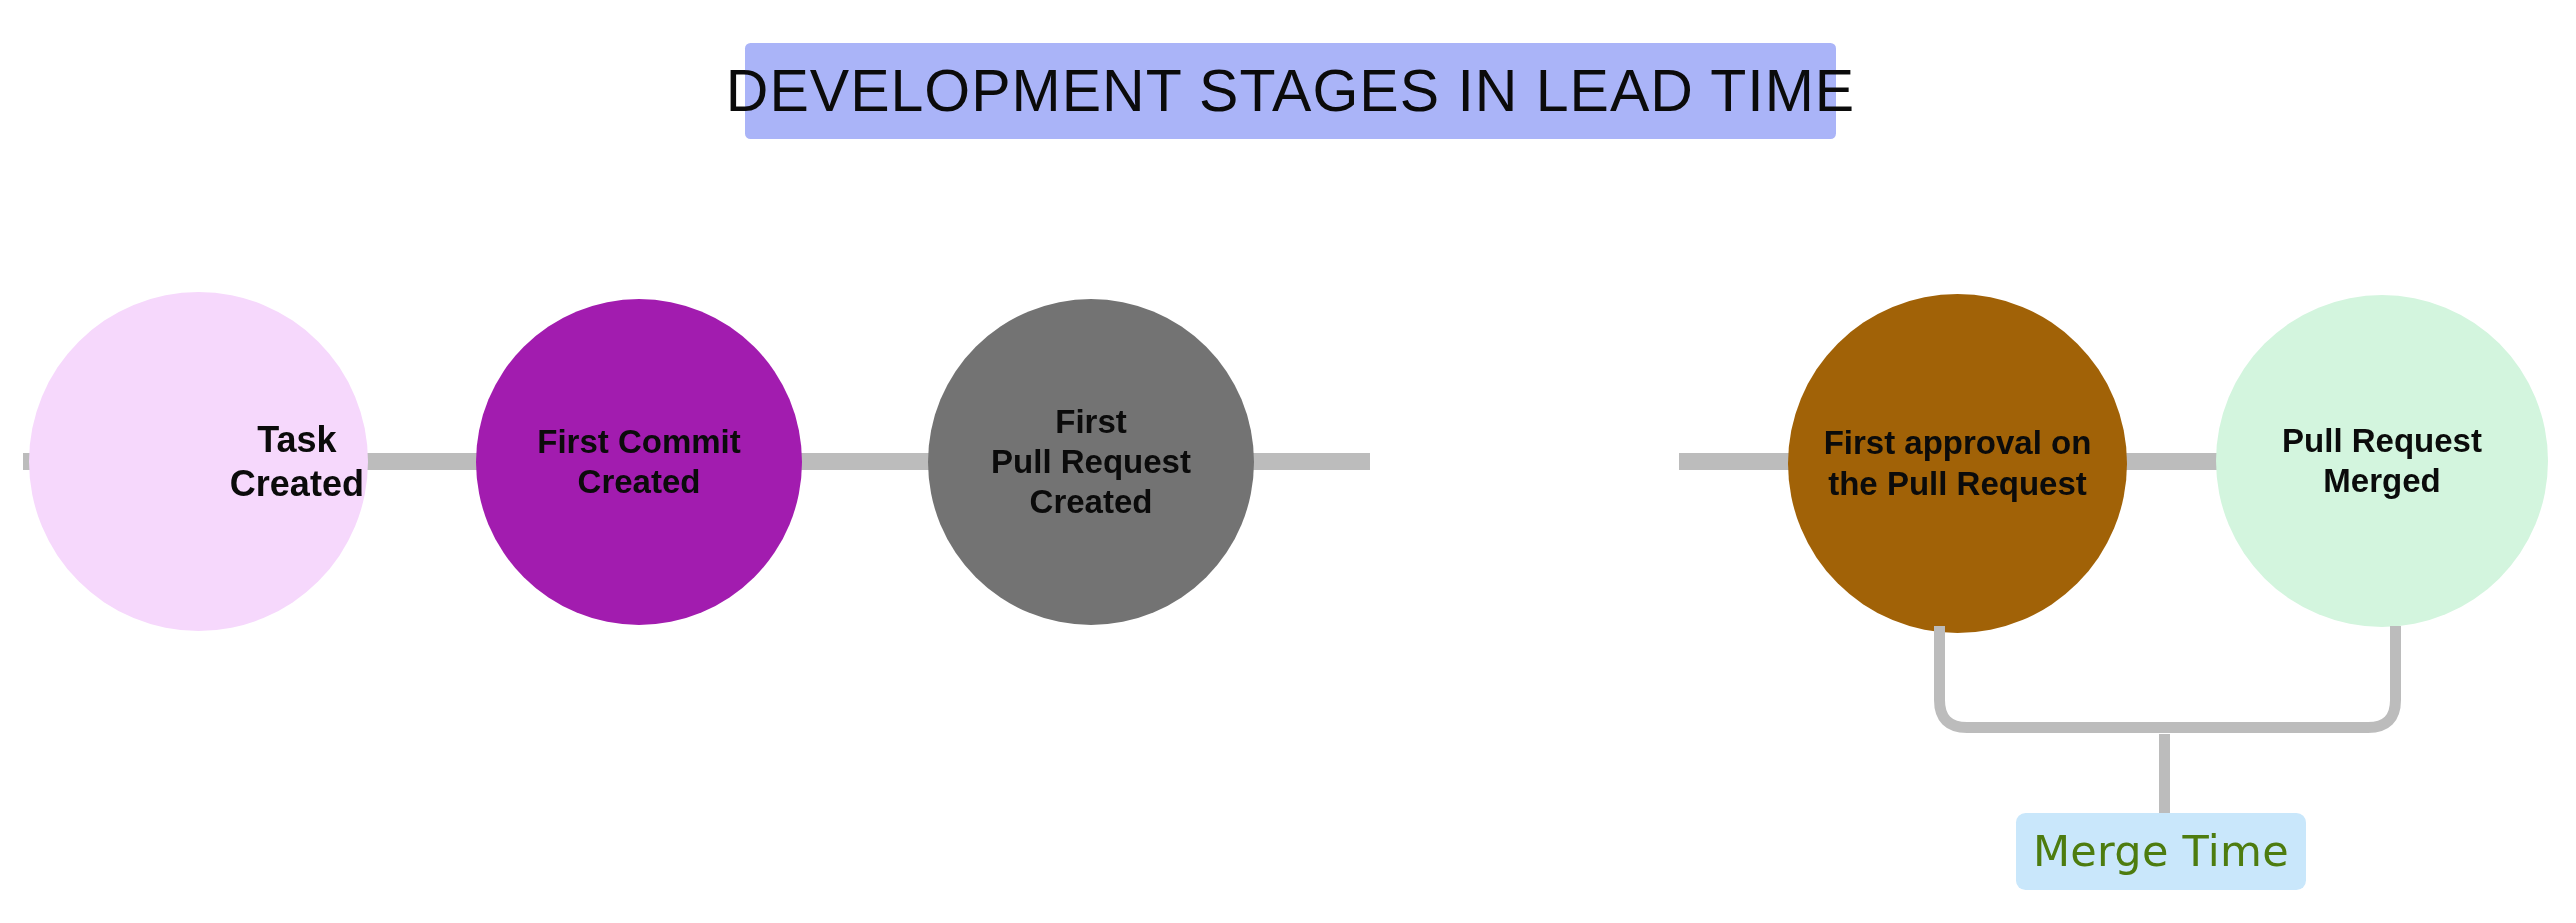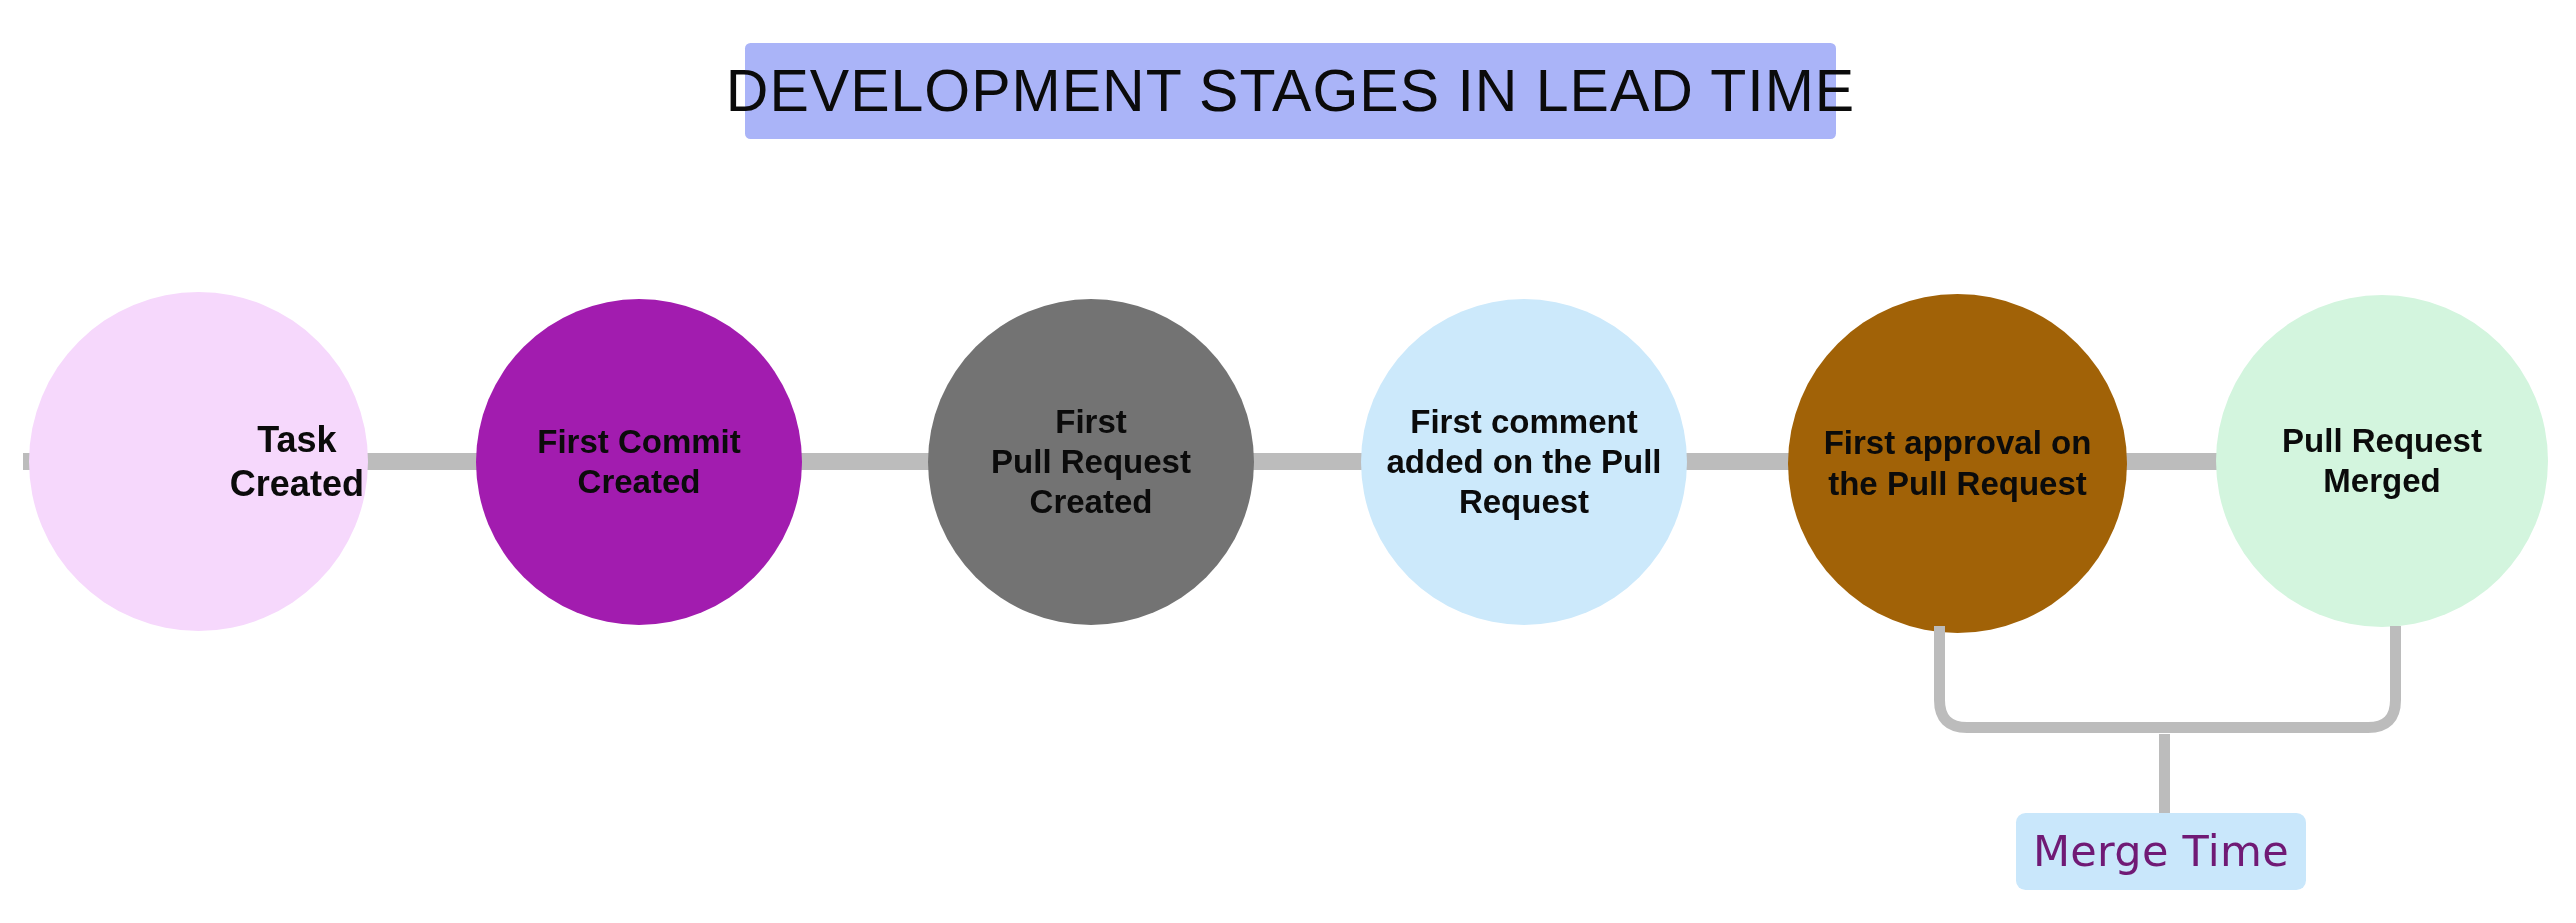--- a/index.html
+++ b/index.html
@@ -113,21 +113,21 @@
     border-radius: 9.6px;
     display: flex;
     align-items: center;
     justify-content: center;
     box-sizing: border-box;
   }
   .chip-text {
     font-family: "DejaVu Sans", sans-serif;
     font-size: 43px;
     font-weight: 400;
-    color: #701a75;
+    color: #4d7c0f;
     letter-spacing: 0.3px;
     line-height: 1;
     white-space: nowrap;
   }
 </style>
 </head>
 <body>
 
 <div id="canvas">
 
@@ -152,25 +152,20 @@
     <span class="node-label" style="font-size:33px;">First Commit
 Created</span>
   </div>
 
   <div class="node" style="left:928px; top:299px; width:326px; height:326px; background:#737373;">
     <span class="node-label" style="font-size:33px;">First
 Pull Request
 Created</span>
   </div>
 
-  <div class="node" style="left:1361px; top:299px; width:326px; height:326px; background:#cce9fb;">
-    <span class="node-label" style="font-size:33px; padding:0 12.4px;">First comment
-added on the Pull
-Request</span>
-  </div>
 
   <div class="node" style="left:1788px; top:294px; width:339px; height:339px; background:#a16207;">
     <span class="node-label" style="font-size:33px; padding:0 11px;">First approval on
 the Pull Request</span>
   </div>
 
   <div class="node" style="left:2216px; top:295px; width:332px; height:332px; background:#d3f5de;">
     <span class="node-label" style="font-size:33px;">Pull Request
 Merged</span>
   </div>

